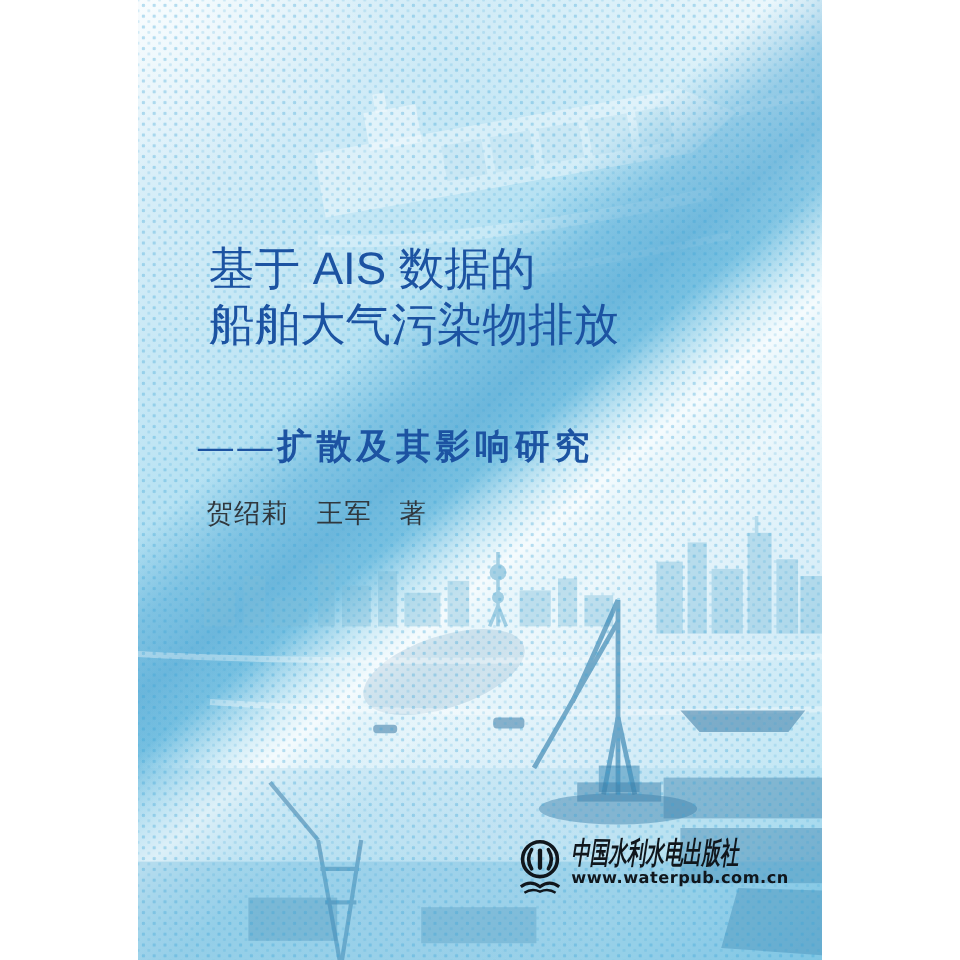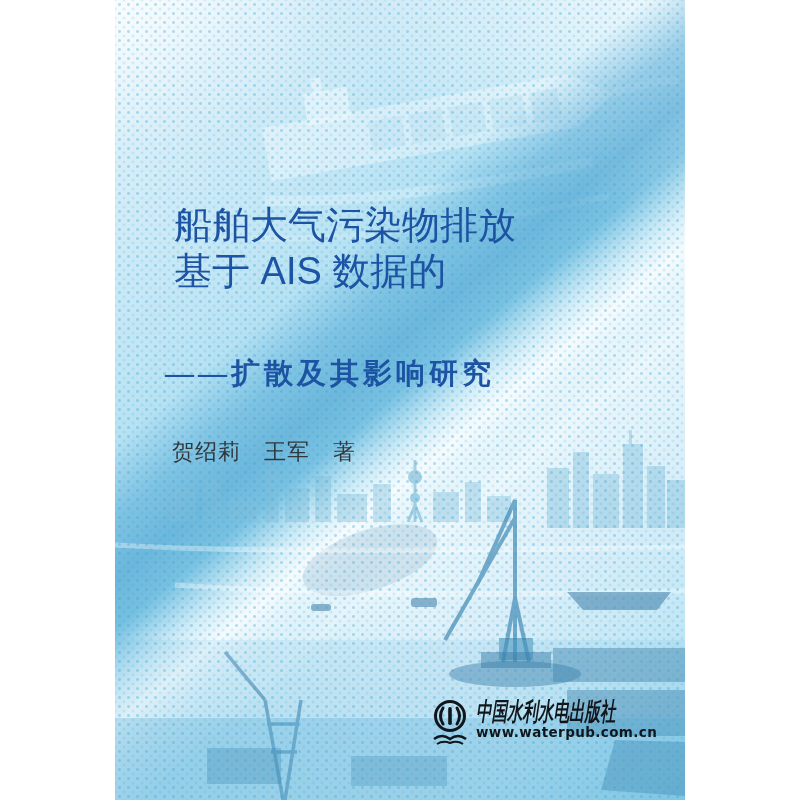--- a/index.html
+++ b/index.html
@@ -54,21 +54,21 @@
     font-size:38px;line-height:46px;font-weight:500;letter-spacing:0px;white-space:nowrap;
   }
   .subtitle{
     position:absolute;left:50px;top:356px;
     color:var(--title-color,#1c53a2);
     font-family:"Liberation Serif",serif;font-weight:bold;
     font-size:29px;line-height:34px;letter-spacing:4px;white-space:nowrap;
   }
   .authors{
     position:absolute;left:57px;top:414px;
-    color:#30373d;font-size:22px;line-height:28px;letter-spacing:1px;white-space:nowrap;margin-top:24px;
+    color:#30373d;font-size:22px;line-height:28px;letter-spacing:1px;white-space:nowrap;
   }
   .publisher{
     position:absolute;left:316px;top:699px;display:flex;align-items:flex-start;
     color:var(--pub-color,#10161c);
   }
   .publisher .logo{flex:0 0 auto;margin-right:7px;}
   .pubtext{display:flex;flex-direction:column;}
   .pubname{
     font-family:"Liberation Serif",serif;font-style:italic;font-weight:bold;
     font-size:25px;line-height:26px;white-space:nowrap;
@@ -182,22 +182,22 @@
       <rect x="92" y="748" width="74" height="36" fill="#2d6f9c" opacity="0.35"></rect>
       <rect x="236" y="756" width="96" height="30" fill="#2d6f9c" opacity="0.30"></rect>
 
       <rect x="0" y="718" width="570" height="82" fill="#4da9d4" opacity="0.28"></rect>
       <rect x="0" y="640" width="570" height="160" fill="#7cc4e2" opacity="0.18"></rect>
     </svg>
 
     <div class="dots"></div>
 
     <div class="title">
+      <div>基于 AIS 数据的</div>
       <div>船舶大气污染物排放</div>
-      <div>基于 AIS 数据的</div>
     </div>
 
     <div class="subtitle">——扩散及其影响研究</div>
 
     <div class="authors">贺绍莉　王军　著</div>
 
     <div class="publisher">
       <svg class="logo" width="38" height="50" viewBox="0 0 38 50">
         <circle cx="19" cy="17" r="14.5" fill="none" stroke="#10161c" stroke-width="3"></circle>
         <rect x="17.2" y="8" width="3.6" height="18" rx="1.8" fill="#10161c"></rect>

